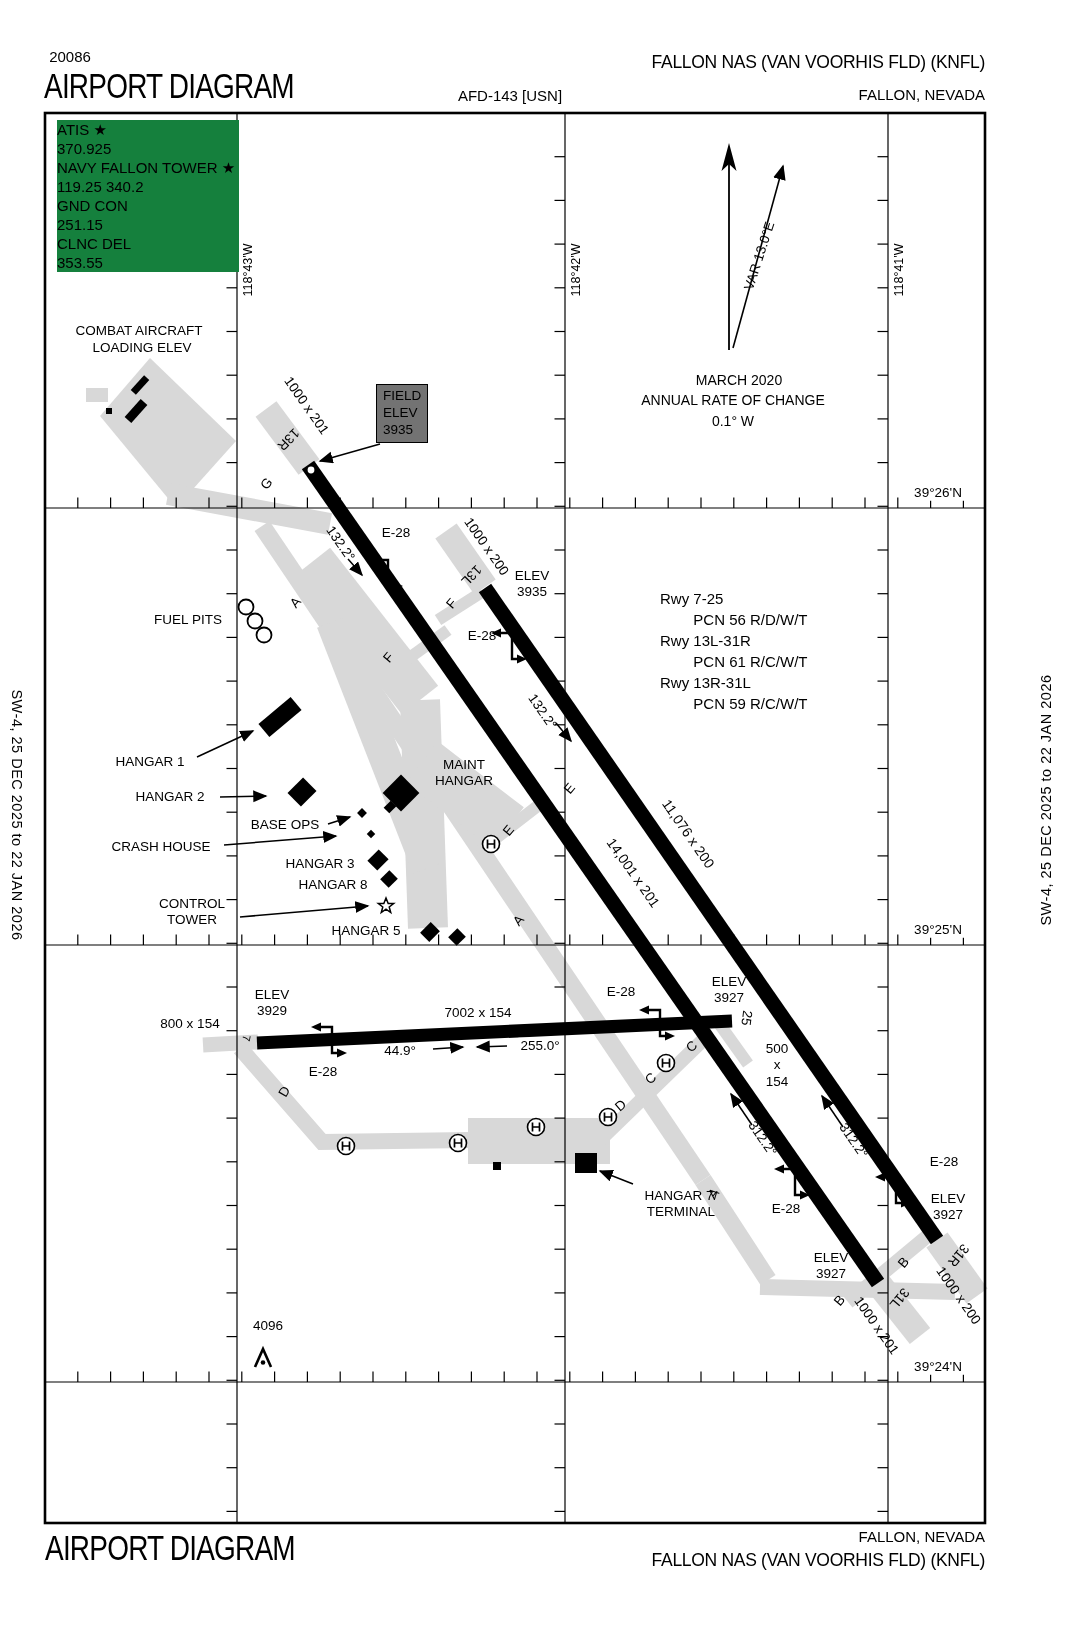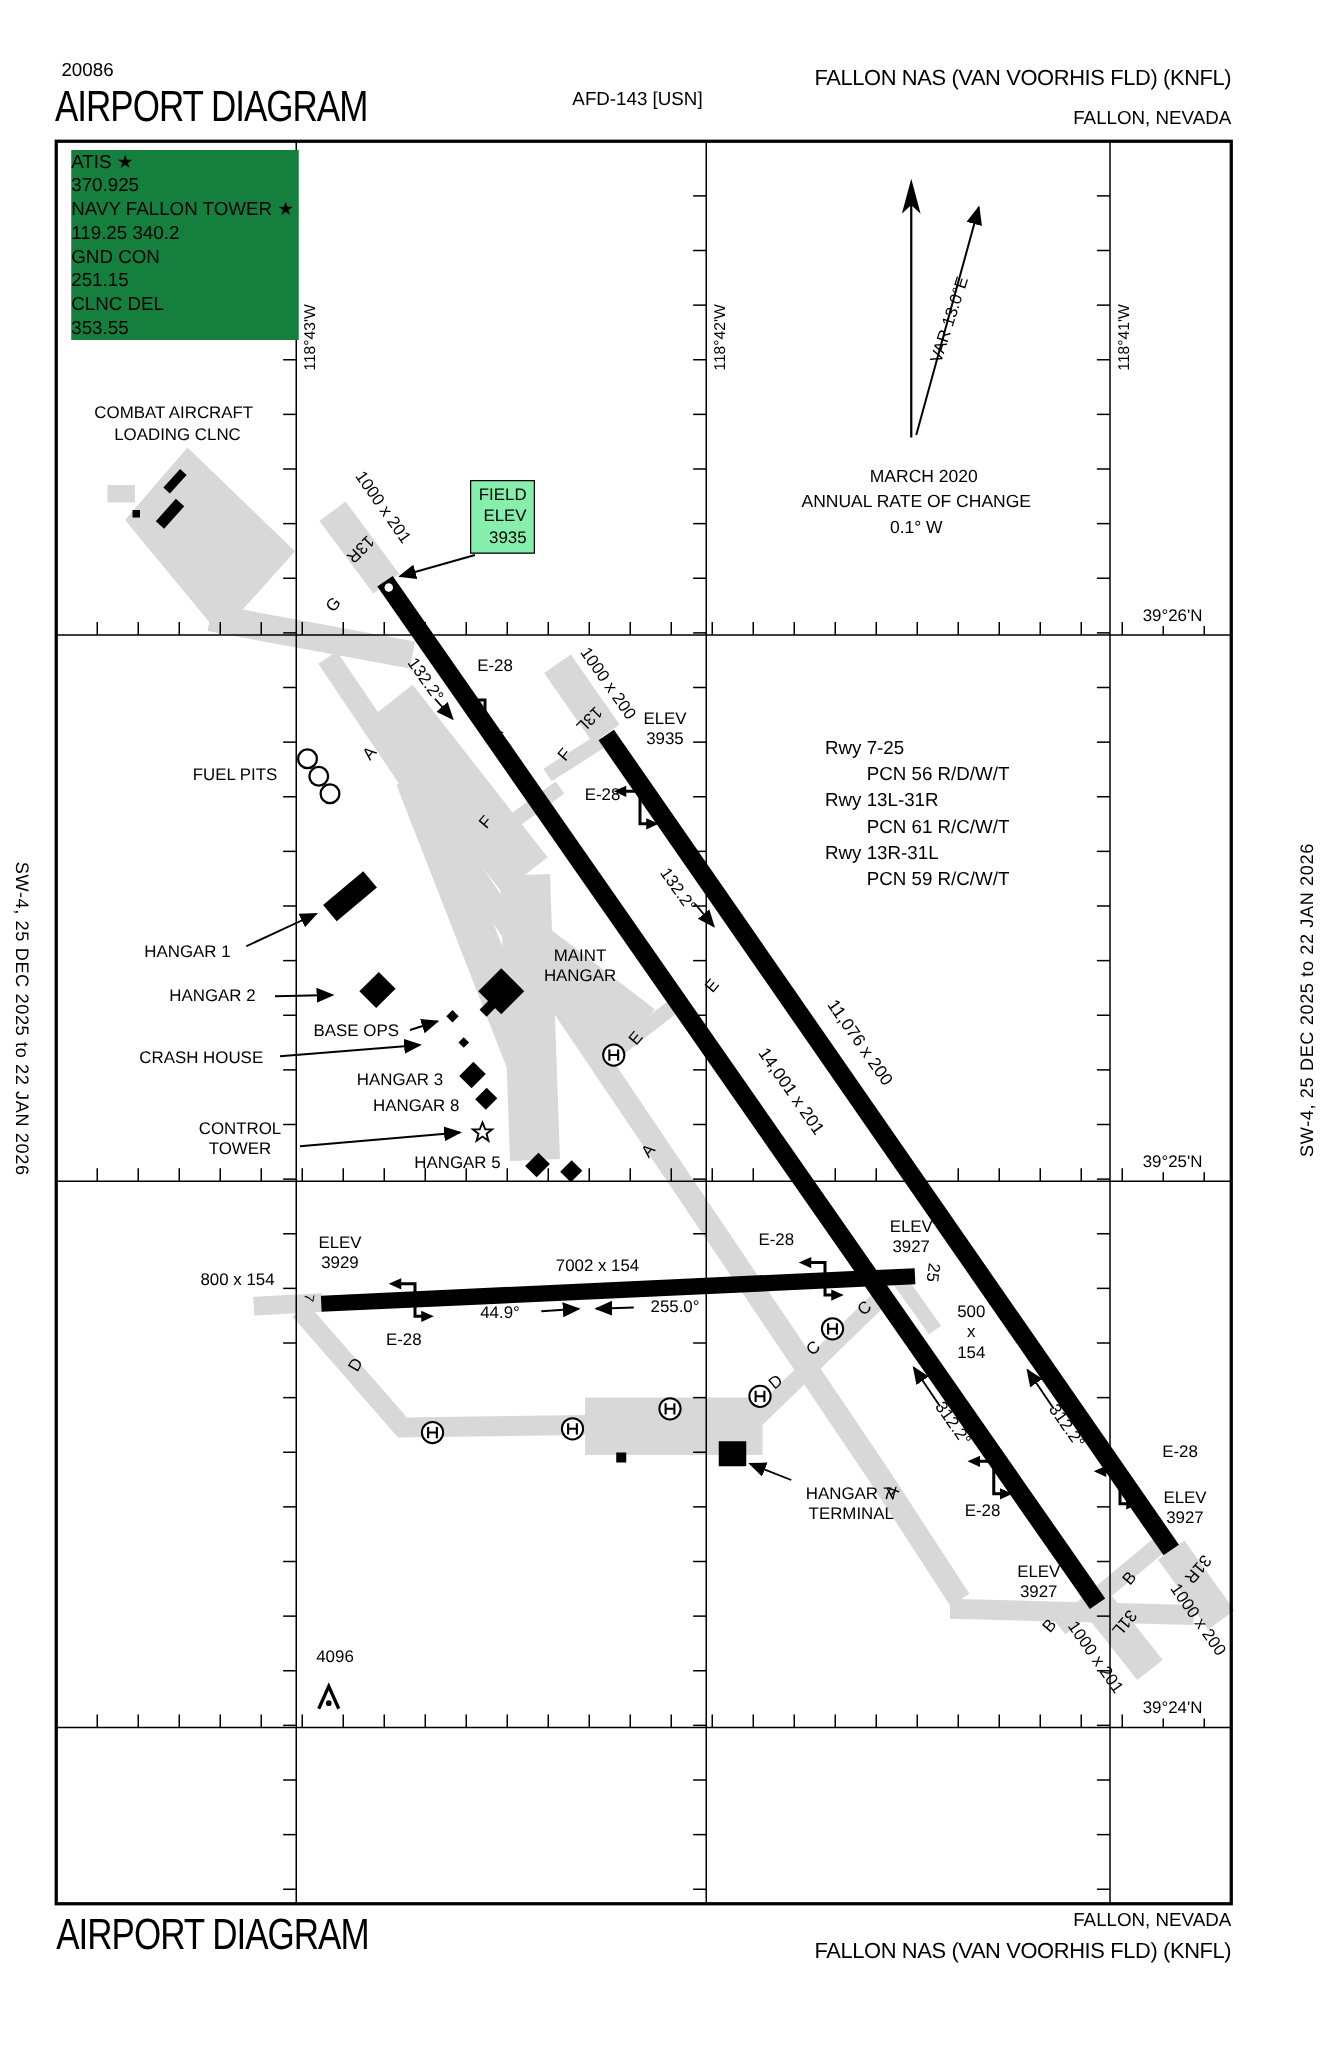--- a/index.html
+++ b/index.html
@@ -7,21 +7,21 @@
   #mapsvg{position:absolute;left:0;top:0;z-index:1}
   .lbl{position:absolute;z-index:3;transform:translate(-50%,-50%);font-size:13.5px;line-height:1.22;text-align:center;white-space:nowrap}
   .ml{white-space:pre-line}
   .bgw{background:#fff;padding:0 2px}
   .sm{font-size:12.5px}
   .dim{font-size:14px}
   .cond{letter-spacing:-.3px}
   .title-big{position:absolute;z-index:3;font-size:35px;font-weight:400;transform:scaleX(.8);transform-origin:left top;letter-spacing:-1px;white-space:nowrap}
   .hdr-right{position:absolute;z-index:3;right:90px;text-align:center;white-space:nowrap}
   .vert{position:absolute;z-index:3;writing-mode:vertical-rl;font-size:14.5px;letter-spacing:.5px;white-space:nowrap}
-  .box{position:absolute;z-index:3;border:1.6px solid #000;background:#86efac;text-align:right;font-size:13.5px;line-height:1.25;white-space:pre-line;padding:3px 6px}
+  .box{position:absolute;z-index:3;border:1.6px solid #000;background:#737373;text-align:left;font-size:13.5px;line-height:1.25;white-space:pre-line;padding:3px 6px}
   .leftblock{position:absolute;z-index:3;font-size:15px;line-height:19px;white-space:pre-line;background:#15803d;padding-right:4px}
   .datablock{position:absolute;z-index:3;font-size:15px;line-height:21px;white-space:pre}
 </style>
 </head>
 <body>
 
 <svg id="mapsvg" width="1075" height="1647" viewBox="0 0 1075 1647">
   <defs>
     <marker id="ah" markerWidth="11" markerHeight="9" refX="8.5" refY="4" orient="auto">
       <path d="M0,0 L9.5,4 L0,8 Z" fill="#000"></path>
@@ -362,21 +362,21 @@
     <line x1="729" y1="163" x2="729" y2="350" stroke="#000" stroke-width="1.8"></line>
     <path d="M729,143 L721.5,171 L729,164 L736.5,171 Z" fill="#000"></path>
     <line x1="733" y1="348" x2="783" y2="166" stroke="#000" stroke-width="1.6" marker-end="url(#ah)"></line>
   </g>
 
   <rect x="45" y="113" width="940" height="1410" fill="none" stroke="#000" stroke-width="2.6"></rect>
 </svg>
 
 <div class="lbl" style="left:70px;top:57px;font-size:15px">20086</div>
 <div class="title-big" style="left:44px;top:66px">AIRPORT DIAGRAM</div>
-<div class="lbl" style="left:510px;top:80px;font-size:15px">AFD-143 [USN]</div>
+<div class="lbl" style="left:510px;top:96px;font-size:15px">AFD-143 [USN]</div>
 <div class="hdr-right cond" style="top:52px;font-size:17.5px">FALLON NAS (VAN VOORHIS FLD) (KNFL)</div>
 <div class="hdr-right" style="top:86px;font-size:15px">FALLON, NEVADA</div>
 
 <div class="vert" style="left:9px;top:815px;transform:translateY(-50%)">SW-4, 25 DEC 2025 to 22 JAN 2026</div>
 <div class="vert" style="left:1038px;top:800px;transform:translateY(-50%) rotate(180deg)">SW-4, 25 DEC 2025 to 22 JAN 2026</div>
 
 <div class="leftblock" style="left:57px;top:120px">ATIS ★
 370.925
 NAVY FALLON TOWER ★
 119.25 340.2
@@ -402,21 +402,21 @@
 Rwy 13L-31R
         PCN 61 R/C/W/T
 Rwy 13R-31L
         PCN 59 R/C/W/T</div>
 
 <div class="box" style="left:376px;top:384px">FIELD
 ELEV
 3935</div>
 
 <div class="lbl" style="left:139px;top:331px">COMBAT AIRCRAFT</div>
-<div class="lbl" style="left:142px;top:348px">LOADING CLNC</div>
+<div class="lbl" style="left:142px;top:348px">LOADING ELEV</div>
 <div class="lbl" style="left:188px;top:620px">FUEL PITS</div>
 <div class="lbl" style="left:150px;top:762px">HANGAR 1</div>
 <div class="lbl" style="left:170px;top:797px">HANGAR 2</div>
 <div class="lbl" style="left:285px;top:825px">BASE OPS</div>
 <div class="lbl" style="left:161px;top:847px">CRASH HOUSE</div>
 <div class="lbl" style="left:320px;top:864px">HANGAR 3</div>
 <div class="lbl" style="left:333px;top:885px">HANGAR 8</div>
 <div class="lbl ml" style="left:192px;top:912px">CONTROL
 TOWER</div>
 <div class="lbl" style="left:366px;top:931px">HANGAR 5</div>

